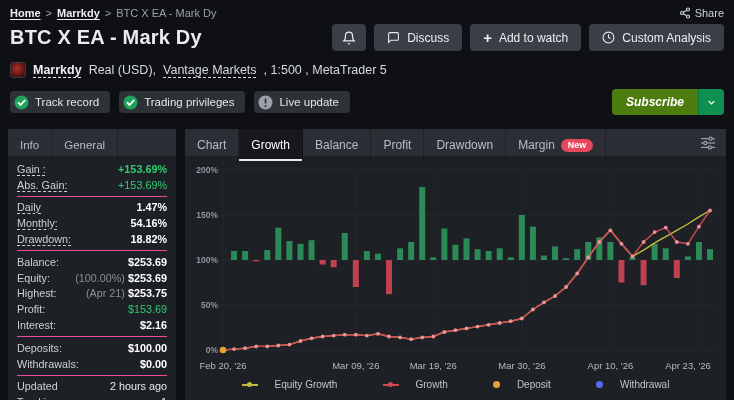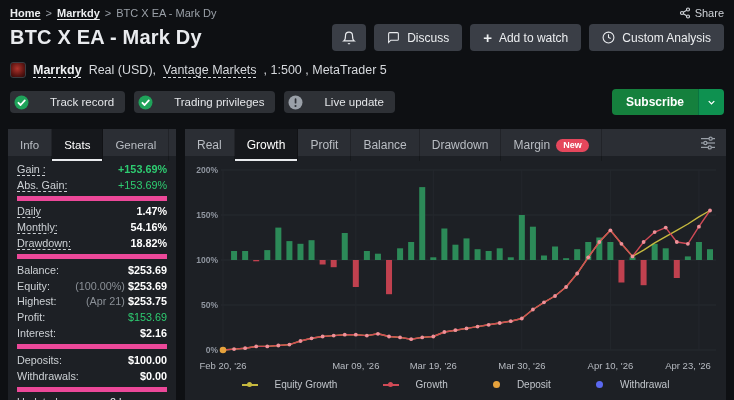--- a/index.html
+++ b/index.html
@@ -32,42 +32,42 @@
   .plus-glyph { font-size:15px; font-weight:bold; line-height:1; }
 
   
   .account-row { display:flex; align-items:center; gap:7px; padding:11px 10px 0; font-size:12.5px; color:#d6d9dd; }
   .avatar { width:16px; height:16px; border-radius:3px; background:radial-gradient(circle at 45% 40%, #b0342c 0%, #5c1512 60%, #2a0a08 100%); border:1px solid #3a3d42; }
   .acct-name { font-weight:bold; color:#eceef0; text-decoration:underline dashed; text-decoration-thickness:1px; text-underline-offset:3px; cursor:pointer; }
   .acct-broker { text-decoration:underline dashed; text-decoration-thickness:1px; text-underline-offset:3px; cursor:pointer; }
 
   
   .badges-row { display:flex; align-items:center; gap:9px; padding:11px 10px 0; }
-  .pill { display:flex; align-items:center; gap:21px; background:#2e3136; border-radius:4px; height:22px; padding:0 11px 0 4px; font-size:11.5px; color:#e4e6e9; }
+  .pill { display:flex; align-items:center; gap:6px; background:#2e3136; border-radius:4px; height:22px; padding:0 11px 0 4px; font-size:11.5px; color:#e4e6e9; }
   .pill svg { flex:0 0 auto; }
   .spacer { flex:1; }
   .subscribe { display:flex; height:26px; border-radius:4px; overflow:hidden; cursor:pointer; }
-  .subscribe .main { background:#15803d; color:#fff; font-size:12px; font-weight:bold; display:flex; align-items:center; padding:0 14px; }
+  .subscribe .main { background:#4d7c0f; color:#fff; font-size:12px; font-weight:bold; display:flex; align-items:center; padding:0 14px;font-style:italic; }
   .subscribe .chev { background:#0e9150; border-left:1px solid #0a7440; width:26px; display:flex; align-items:center; justify-content:center; }
 
   
   .main-row { display:flex; gap:9px; padding:14px 8px 0; }
   .left-panel { width:168px; height:275px; background:#1d2025; display:flex; flex-direction:column; border-radius:2px; }
   .right-panel { flex:1; height:275px; background:#1d2025; display:flex; flex-direction:column; border-radius:2px; }
 
   .tabbar { display:flex; background:#2b2e34; height:27px; flex:0 0 27px; align-items:stretch; }
   .tab { display:flex; align-items:center; padding:16px 12px; font-size:11.5px; color:#b9bdc3; border-right:1px solid rgba(0,0,0,.22); cursor:pointer; white-space:nowrap; }
   .rtabs .tab { font-size:12px; }
   .tab.active { background:#16181c; color:#ffffff; box-shadow:inset 0 -2px 0 #e9ebee; }
   .new-badge { background:#e5475c; color:#fff; font-size:9px; font-weight:bold; border-radius:8px; padding:1.5px 7px; margin-left:6px; }
   .sliders { margin-left:auto; display:flex; align-items:center; padding-right:10px; cursor:pointer; }
 
   
   .stats { flex:1; padding:2px 9px 3px; display:flex; flex-direction:column; }
-  .sgroup { padding:3px 0; border-bottom:5px solid #ec4899; }
+  .sgroup { padding:3px 0; border-bottom:1px solid #ec4899; }
   .sgroup:last-child { border-bottom:none; }
   .srow { display:flex; justify-content:space-between; align-items:center; height:15.8px; font-size:10.8px; }
   .slabel { color:#ccd0d4; }
   .slabel.dashed { text-decoration:underline dashed; text-decoration-thickness:1px; text-underline-offset:2px; cursor:help; }
   .sval { color:#fff; font-weight:bold; white-space:nowrap; }
   .sval .pre { color:#8b9097; font-weight:normal; }
   .sval.green { color:#2ecc71; }
   .sval.norm { font-weight:normal; color:#e7e9ec; }
 
   
@@ -176,21 +176,20 @@
           </svg>
       </div>
     </div>
   </div>
 
   <div class="main-row">
 
     <aside class="left-panel">
       <div class="tabbar">
         <div class="tab">Info</div>
-        <div class="tab active">Stats</div>
         <div class="tab">General</div>
       </div>
       <div class="stats">
         <div class="sgroup">
           <div class="srow">
             <span class="slabel dashed">Gain :</span>
             <span class="sval green">+153.69%</span>
           </div>
           <div class="srow">
             <span class="slabel dashed">Abs. Gain:</span>
@@ -251,24 +250,24 @@
           <div class="srow">
             <span class="slabel">Tracking</span>
             <span class="sval norm">1</span>
           </div>
         </div>
       </div>
     </aside>
 
     <section class="right-panel">
       <div class="tabbar rtabs">
-        <div class="tab">Real</div>
+        <div class="tab">Chart</div>
         <div class="tab active">Growth</div>
+        <div class="tab">Balance</div>
         <div class="tab">Profit</div>
-        <div class="tab">Balance</div>
         <div class="tab">Drawdown</div>
         <div class="tab">
           <span>Margin</span>
           <span class="new-badge">New</span>
         </div>
         <div class="sliders">
           <svg width="16" height="14" viewBox="0 0 18 16" fill="none" stroke="#9aa0a8" stroke-width="1.4">
               <line x1="1" y1="3" x2="17" y2="3"></line>
               <circle cx="12" cy="3" r="1.8" fill="#2b2e34"></circle>
               <line x1="1" y1="8" x2="17" y2="8"></line>

